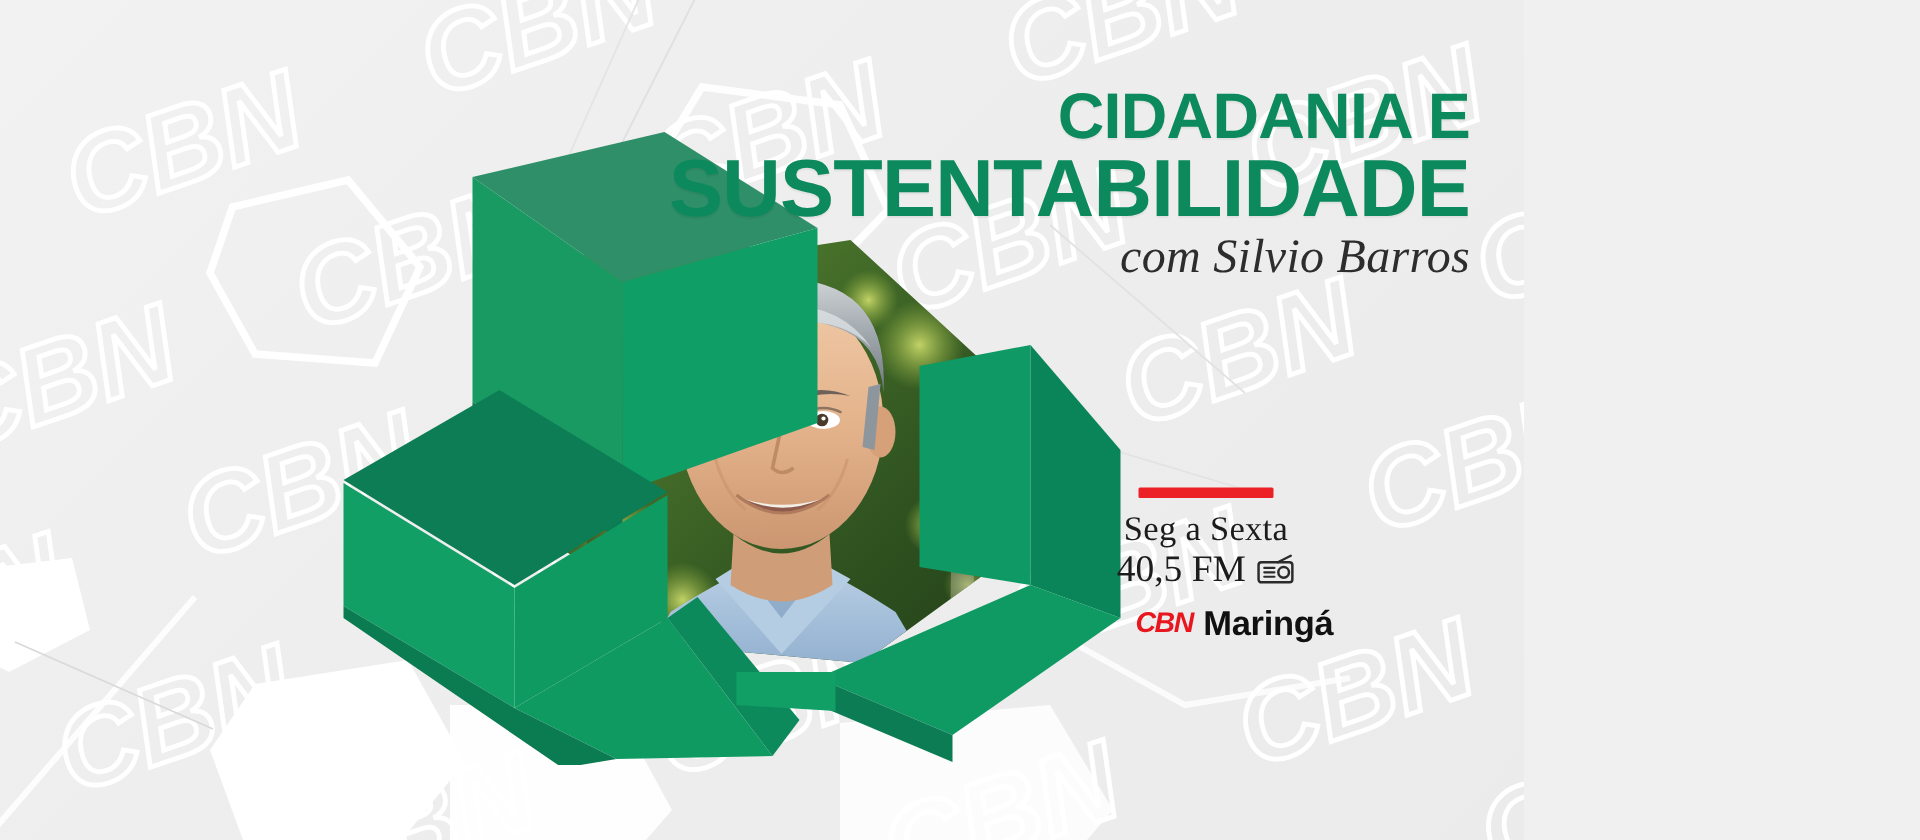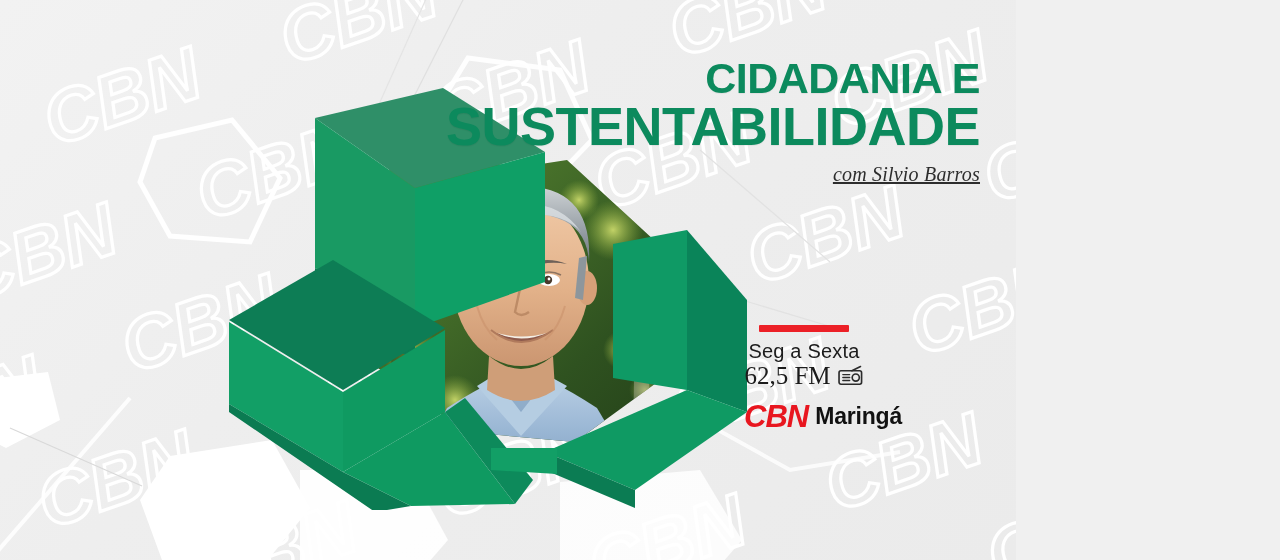--- a/index.html
+++ b/index.html
@@ -29,55 +29,55 @@
     position:absolute;right:36px;top:58px;width:620px;text-align:right;
   }
   .title-line{
     color:#0c8a5d;font-weight:bold;letter-spacing:-0.5px;
     line-height:0.97;display:block;
     text-shadow:0 1px 1px rgba(0,0,0,0.06);
   }
   .title-1{font-size:43px;}
   .title-2{font-size:54px;}
   .subtitle{
-    display:block;margin-top:11px;font-size:20px;font-style:italic;
-    color:#2d2d2d;font-family:"Liberation Serif", serif;letter-spacing:0.2px;text-decoration:underline;
+    display:block;font-size:32px;font-style:italic;
+    color:#2d2d2d;font-family:"Liberation Serif", serif;letter-spacing:0.2px;
   }
 
   
   .schedule{
     position:absolute;right:212px;top:325px;width:0;
   }
   .sched-inner{
     position:absolute;left:-100px;top:0;width:200px;text-align:center;
   }
   .red-rule{
     width:90px;height:7px;background:#ec2027;margin:0 auto 8px auto;border-radius:1px;
   }
   .sched-days{
-    font-size:20px;color:#1c1c1c;font-family:Liberation Sans, sans-serif;
+    font-size:23px;color:#1c1c1c;font-family:Liberation Serif, serif;
     letter-spacing:0.2px;line-height:1.12;
   }
   .sched-row{
     display:flex;align-items:center;justify-content:center;gap:7px;
     line-height:1.1;
   }
   .sched-time{
     font-size:30px;font-weight:bold;color:#141414;
     font-family:"Liberation Serif", serif;letter-spacing:0px;
   }
   .sched-freq{
     font-size:25px;color:#1c1c1c;font-family:"Liberation Serif", serif;
   }
   .icon-clock,.icon-radio{display:inline-block;line-height:0;}
   .cbn-logo{
     display:flex;align-items:center;justify-content:center;gap:7px;margin-top:9px;
   }
   .cbn-mark{
-    font-size:31px;font-weight:bold;font-style:italic;color:#e8161f;
+    font-size:19px;font-weight:bold;font-style:italic;color:#e8161f;
     letter-spacing:-1px;font-family:"Liberation Sans", sans-serif;margin-left:38px;
   }
   .cbn-city{
     font-size:23px;font-weight:bold;color:#111;
     font-family:Liberation Sans, sans-serif;letter-spacing:-0.2px;
   }
 </style>
 </head>
 <body>
 
@@ -310,21 +310,21 @@
   </div>
 
   <div class="schedule">
     <div class="sched-inner">
       <div class="red-rule"></div>
 
       <div class="sched-days">Seg a Sexta</div>
 
 
       <div class="sched-row">
-        <span class="sched-freq">62,5 FM</span>
+        <span class="sched-freq">40,5 FM</span>
         <span class="icon-radio">
           <svg width="26" height="22" viewBox="0 0 30 24" xmlns="http://www.w3.org/2000/svg">
             <line x1="16" y1="6" x2="26" y2="1" stroke="#2b2b2b" stroke-width="1.8" stroke-linecap="round"></line>
             <rect x="1.2" y="6" width="26" height="15.5" rx="2.2" fill="none" stroke="#2b2b2b" stroke-width="1.9"></rect>
             <circle cx="20.5" cy="13.8" r="4.1" fill="none" stroke="#2b2b2b" stroke-width="1.9"></circle>
             <line x1="5.6" y1="10.4" x2="13.4" y2="10.4" stroke="#2b2b2b" stroke-width="1.7" stroke-linecap="round"></line>
             <line x1="5.6" y1="13.8" x2="13.4" y2="13.8" stroke="#2b2b2b" stroke-width="1.7" stroke-linecap="round"></line>
             <line x1="5.6" y1="17.2" x2="13.4" y2="17.2" stroke="#2b2b2b" stroke-width="1.7" stroke-linecap="round"></line>
           </svg>
         </span>

